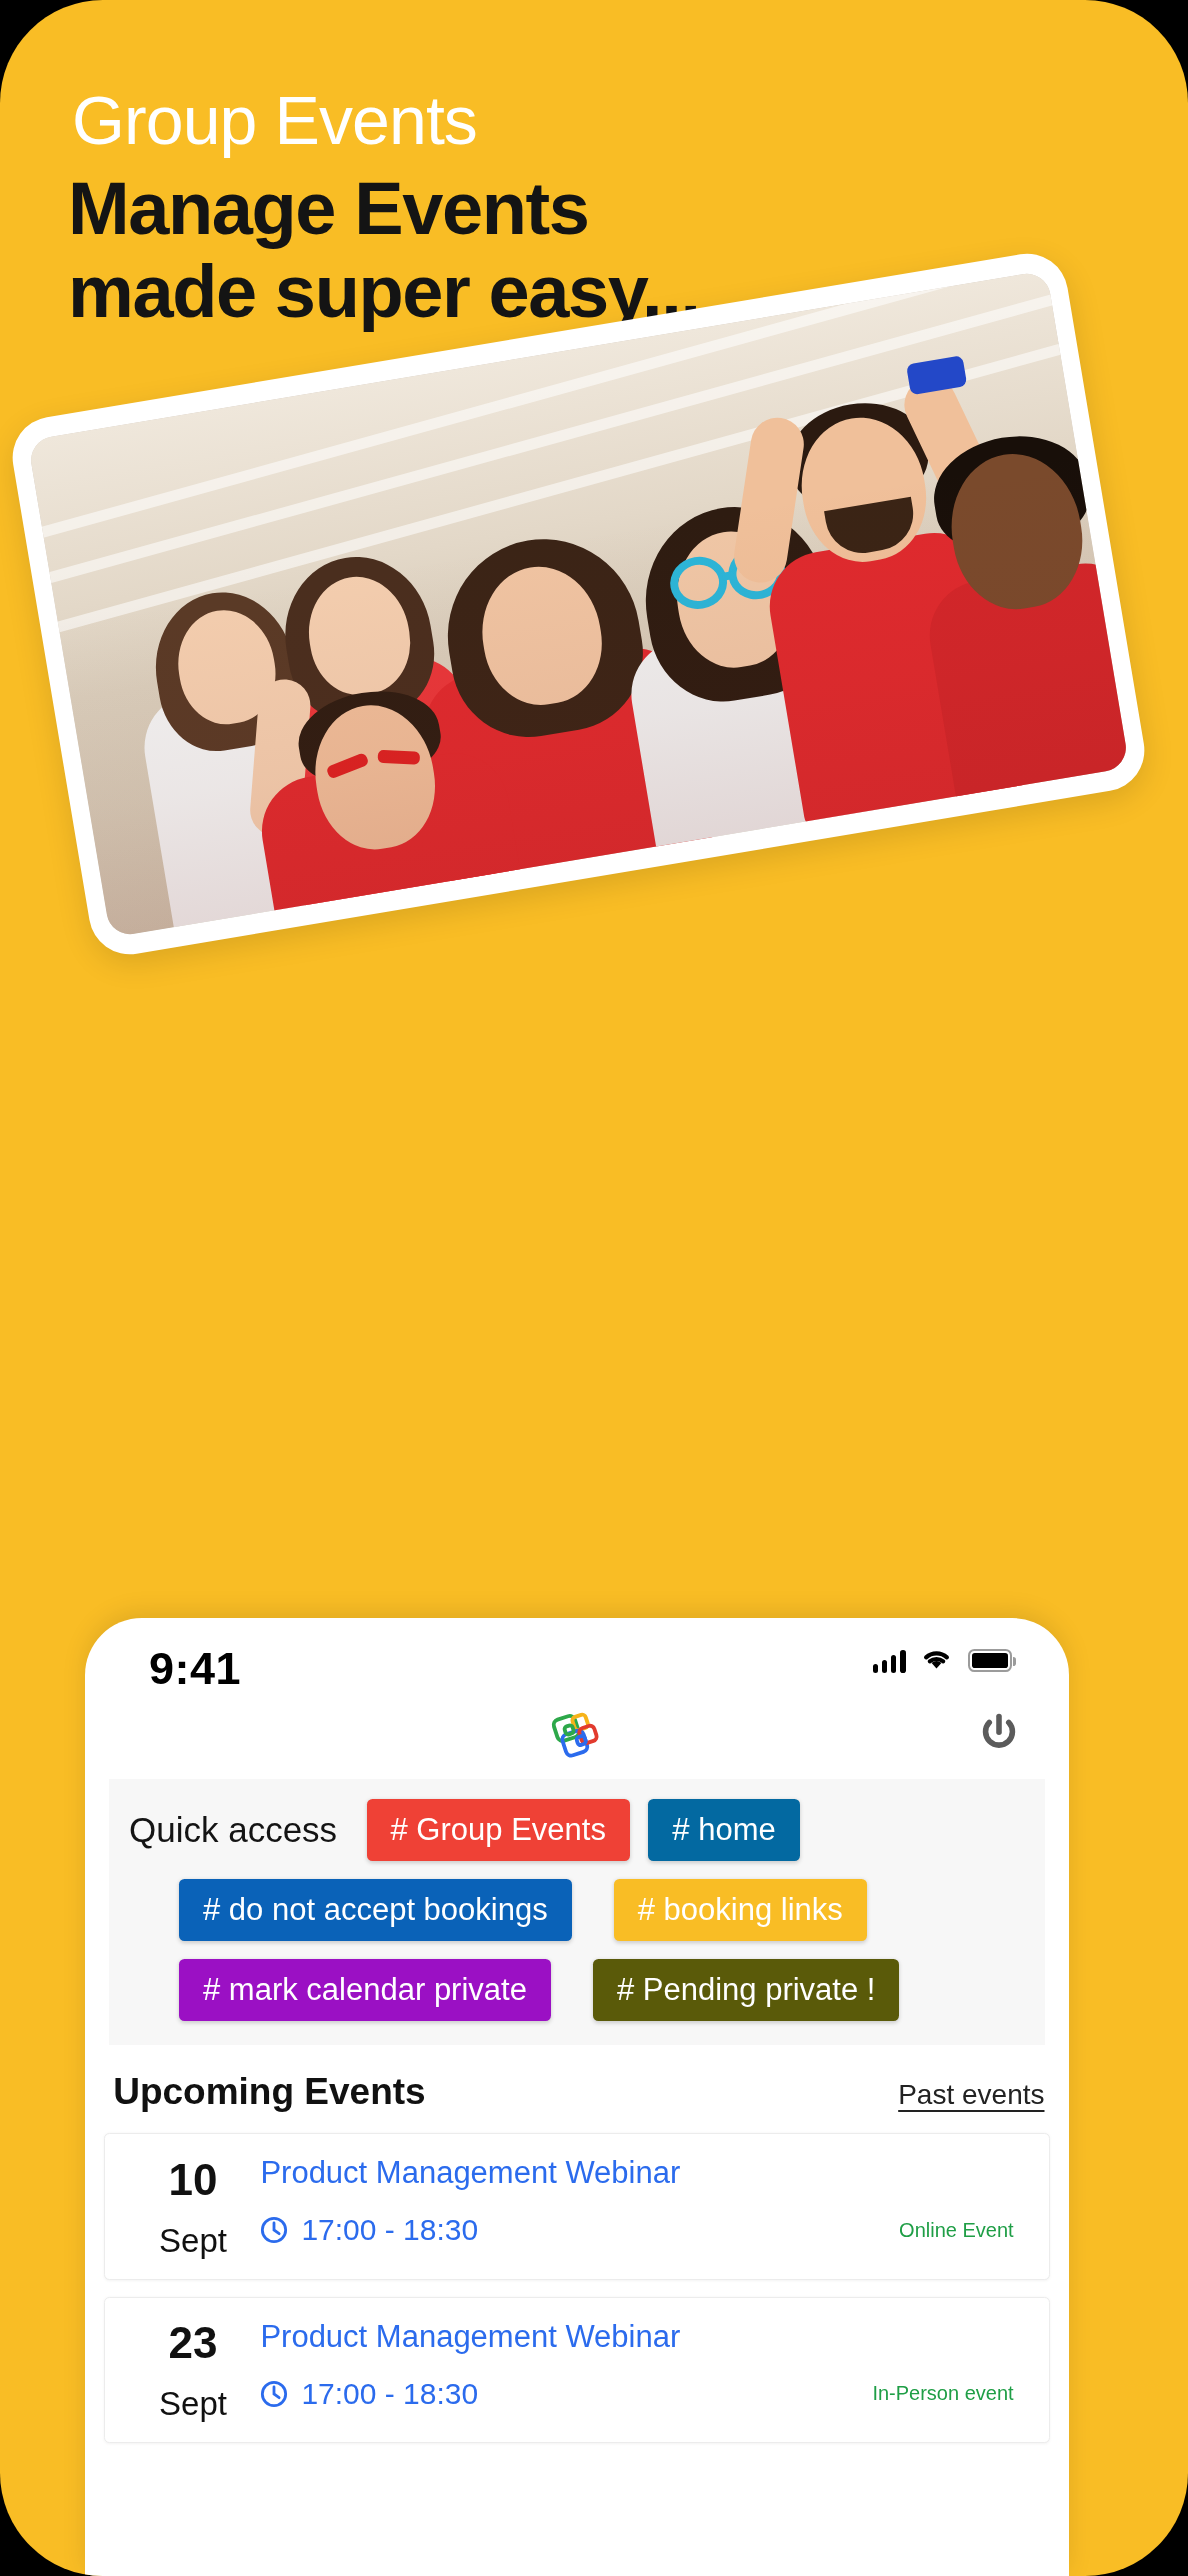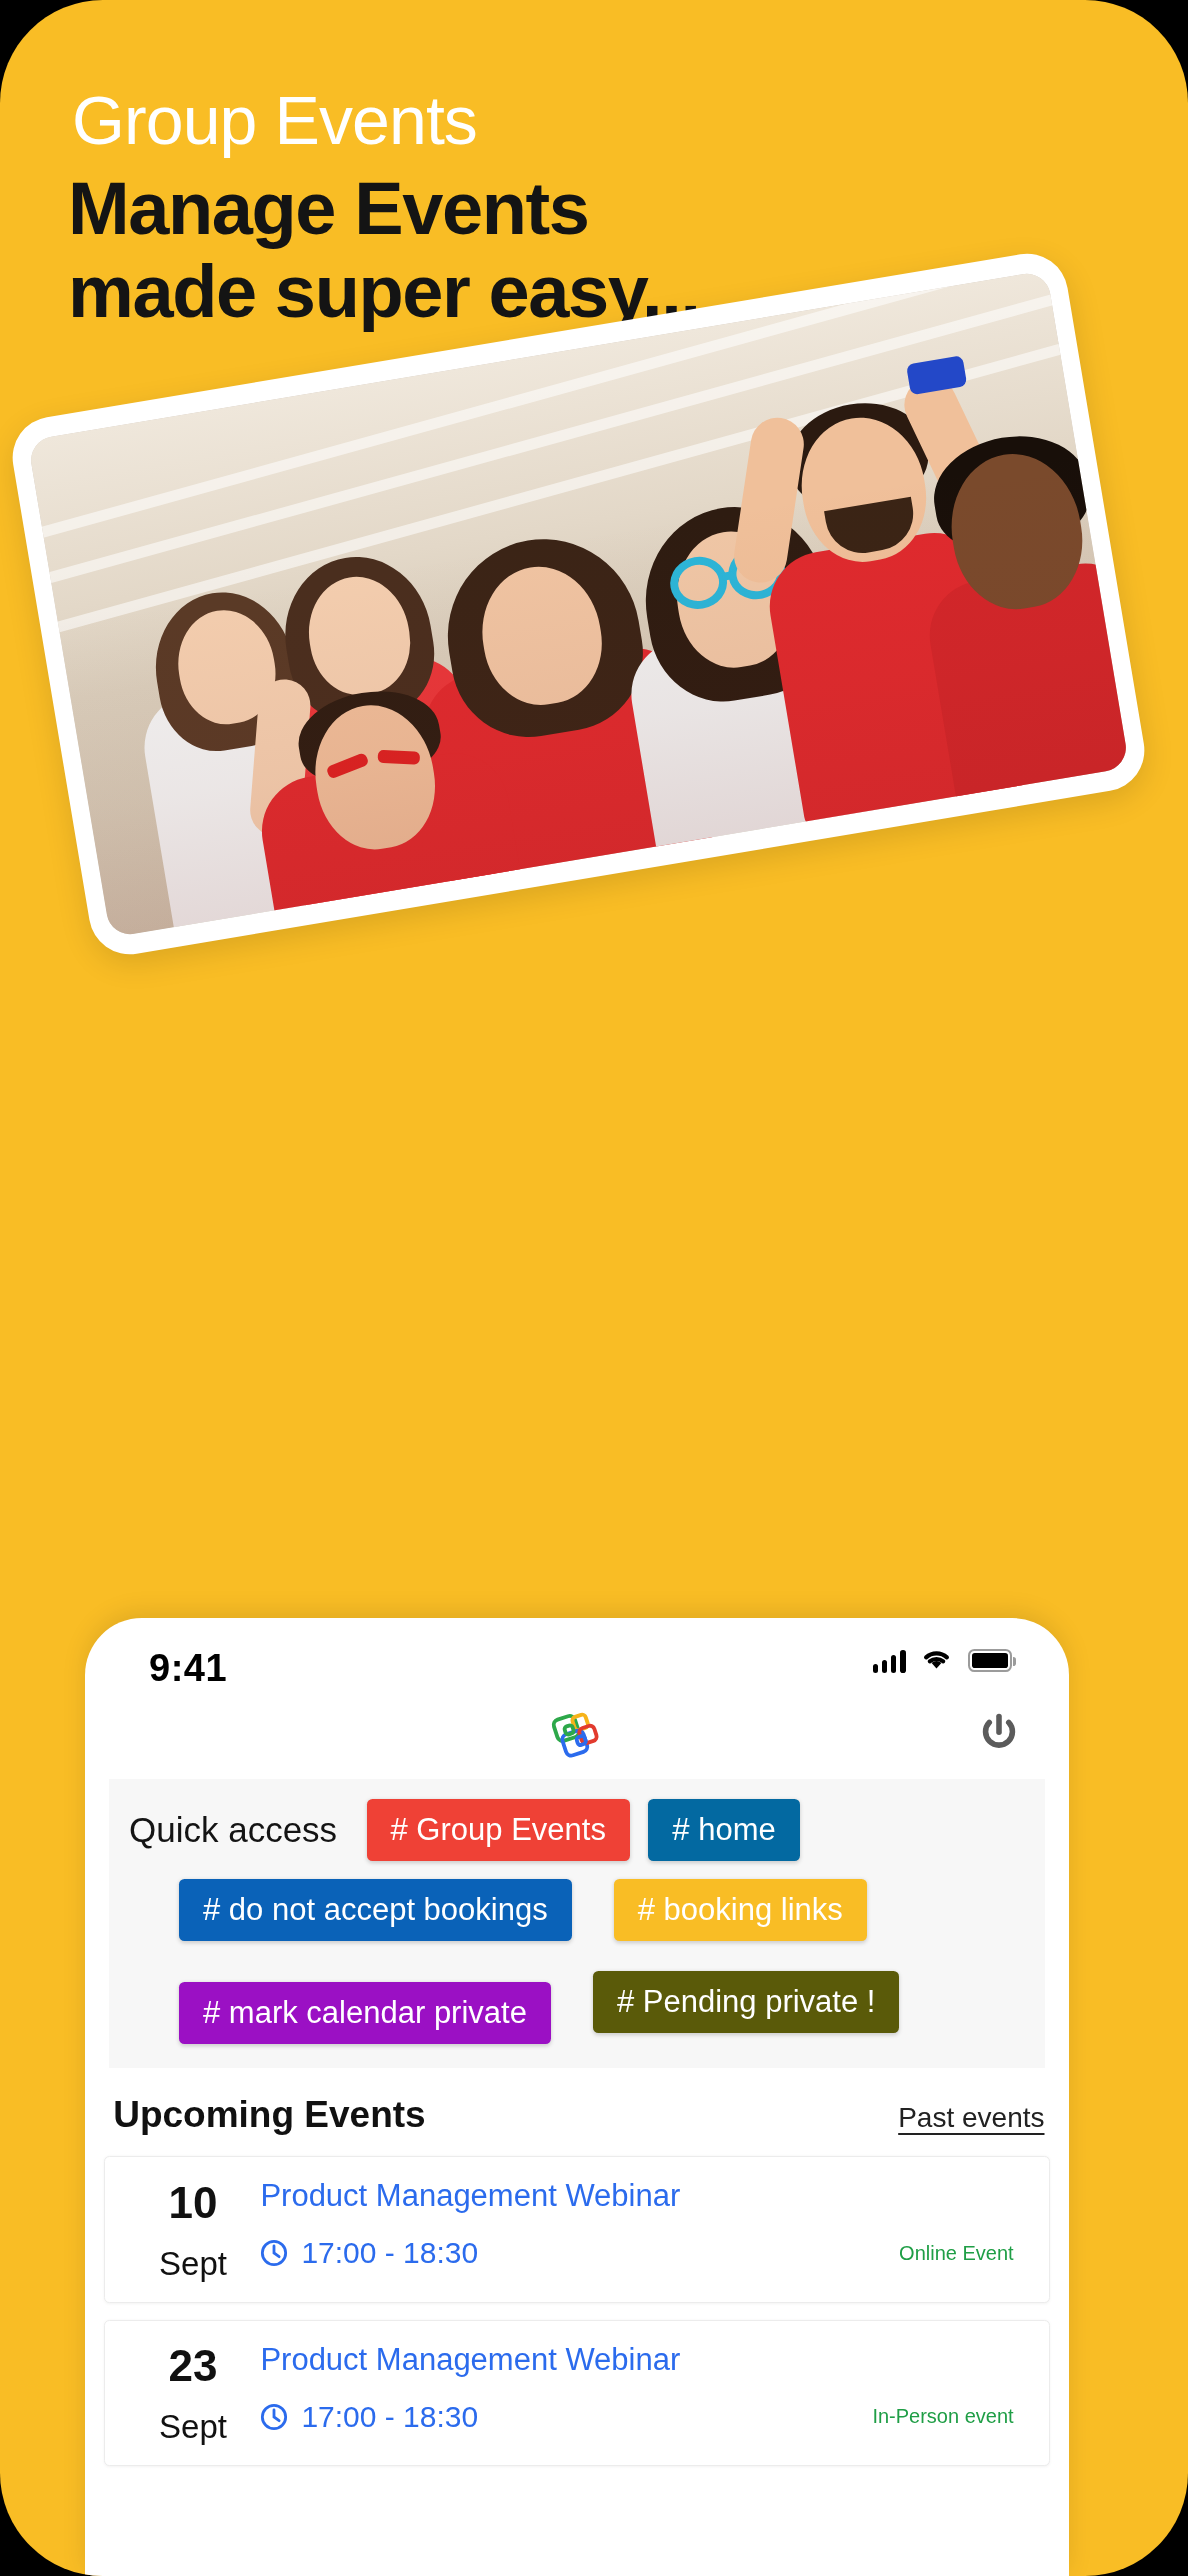--- a/index.html
+++ b/index.html
@@ -97,21 +97,21 @@
     border-radius:57px 57px 0 0;
     overflow:hidden;
     box-shadow:0 -5.5px 24px rgba(0,0,0,.10);
   }
 
   #statusbar {
     height:76px;
     display:flex; align-items:center; justify-content:space-between;
     padding:9.2px 57px 0 64px;
   }
-  #clock { font-size:38px; font-weight:bold; color:#000; letter-spacing:0.5px;margin-top:16px; }
+  #clock { font-size:45px; font-weight:bold; color:#000; letter-spacing:0.5px;margin-top:16px; }
   #status-icons { display:flex; align-items:center; gap:15.7px; }
 
   .bars { display:flex; align-items:flex-end; gap:3.7px; height:24px; }
   .bars i { display:block; width:5.5px; background:#000; border-radius:2.8px; }
   .bars i:nth-child(1){height:8.3px;}
   .bars i:nth-child(2){height:13px;}
   .bars i:nth-child(3){height:17.5px;}
   .bars i:nth-child(4){height:23px;}
 
   .batt { position:relative; width:44px; height:23px; border:2.8px solid #9b9b9b; border-radius:6.4px; padding:1.8px; }
@@ -312,21 +312,21 @@
       <div class="qa-row row1">
         <span class="qa-label">Quick access</span>
         <span class="chip" style="background:#EF4136;"># Group Events</span>
         <span class="chip" style="background:#0369a1;"># home</span>
       </div>
       <div class="qa-row row2">
         <span class="chip" style="background:#0A62B8;"># do not accept bookings</span>
         <span class="chip" style="background:#F9BD25;"># booking links</span>
       </div>
       <div class="qa-row row3">
-        <span class="chip" style="background:#9B10C4;margin-top:23px;"># mark calendar private</span>
+        <span class="chip" style="background:#9B10C4;"># mark calendar private</span>
         <span class="chip" style="background:#5A5A09;"># Pending private !</span>
       </div>
     </div>
 
     <div id="events">
       <div id="events-head">
         <span id="events-title">Upcoming Events</span>
         <span id="past-events">Past events</span>
       </div>
 

